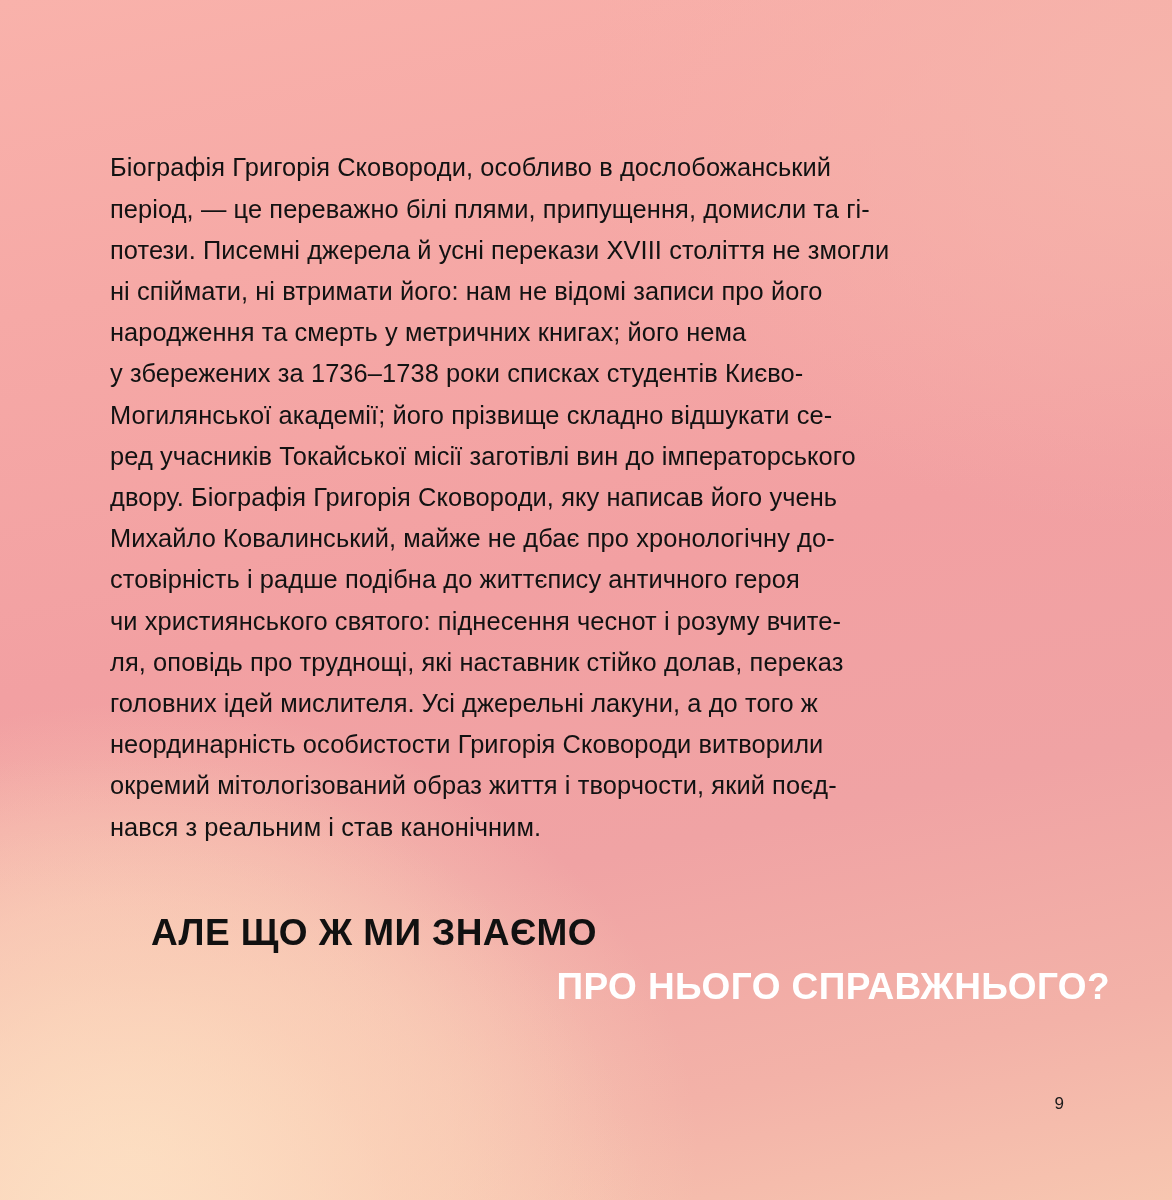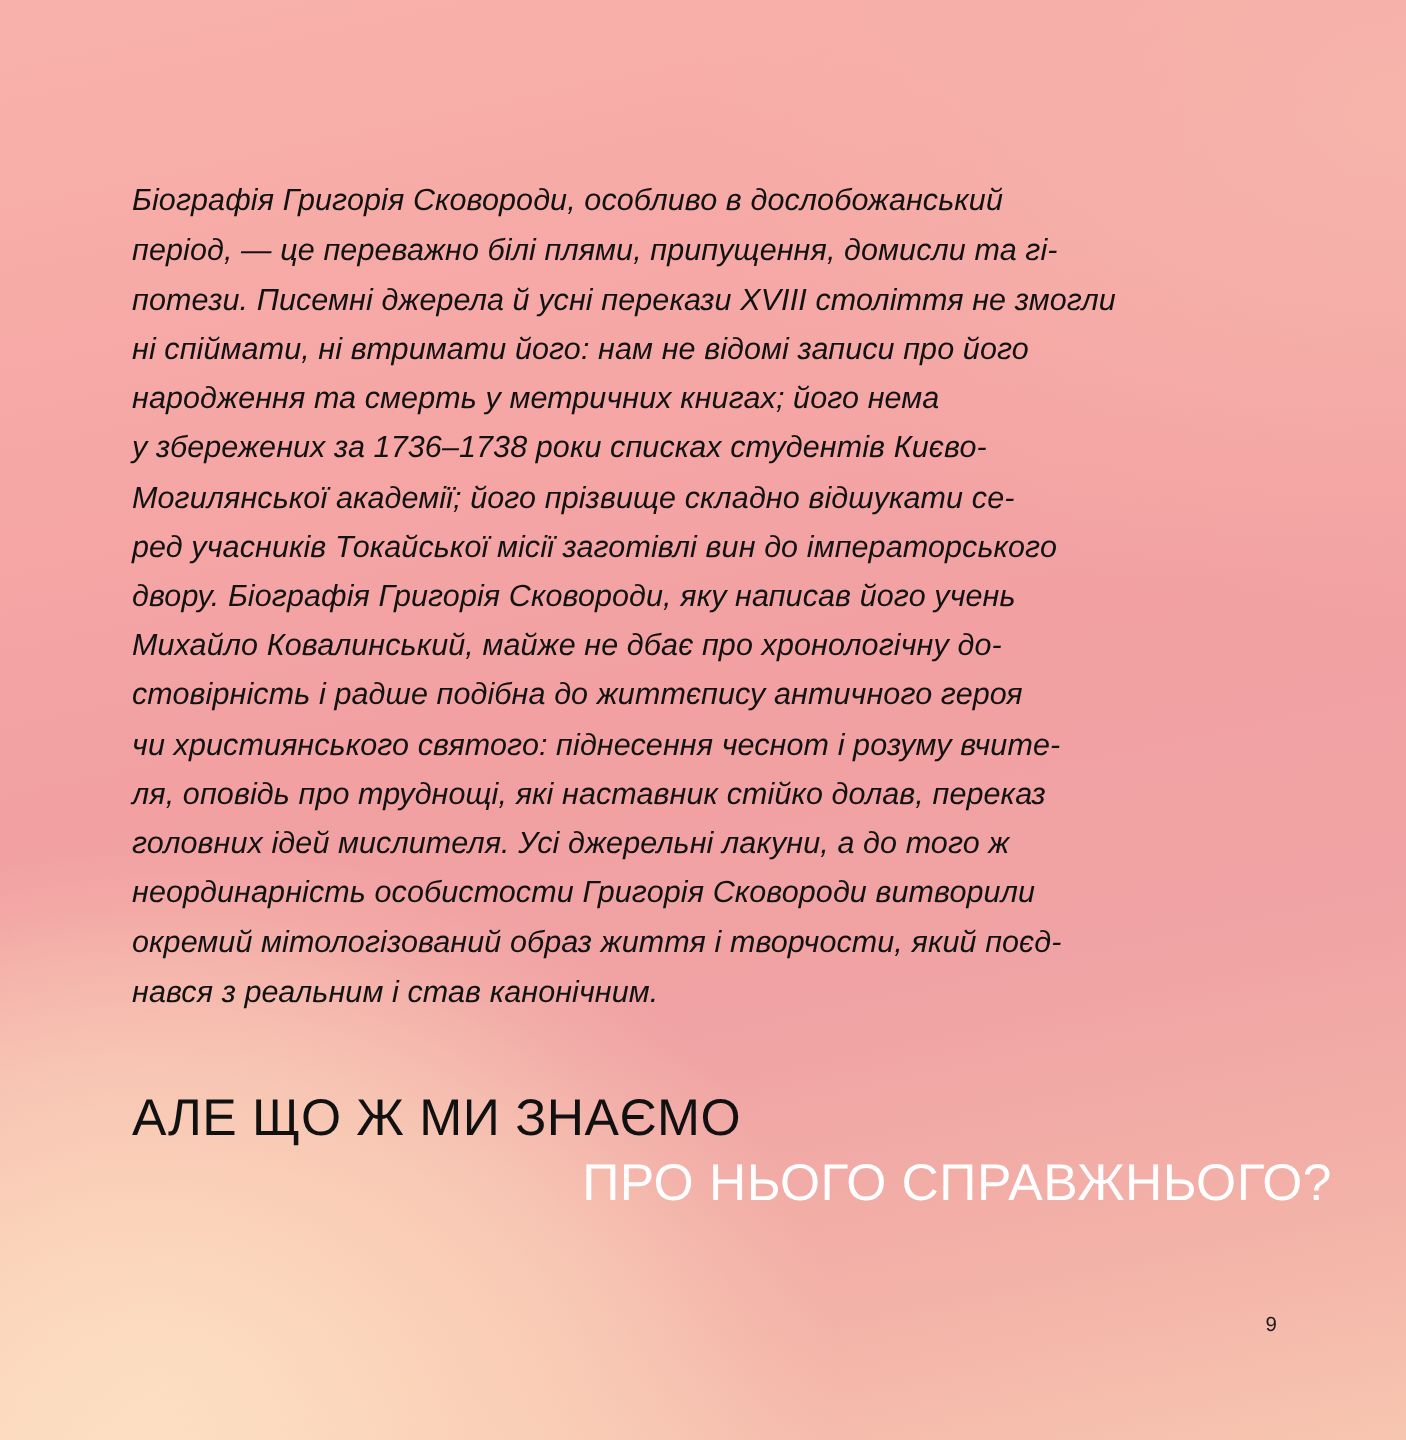--- a/index.html
+++ b/index.html
@@ -42,37 +42,37 @@
     position: absolute;
     left: 110px;
     top: 122px;
     width: 940px;
     font-size: 25.4px;
     line-height: 41.2px;
     color: #121212;
     letter-spacing: 0.1px;
     white-space: pre-line;
     z-index: 2;
-    font-style: italic;
   }
 
   .headline {
     position: absolute;
     left: 110px;
     top: 906px;
     width: 1000px;
     z-index: 3;
   }
 
   .headline-line {
-    font-size: 43px;
+    font-size: 37px;
     line-height: 53px;
-    font-weight: normal;
+    font-weight: bold;
     letter-spacing: 0.4px;
     white-space: nowrap;
+    margin-left: 41px;
   }
 
   .headline-line.dark {
     color: #111111;
   }
 
   .headline-line.light {
     color: #ffffff;
     margin-top: 1px;
     text-align: right;

